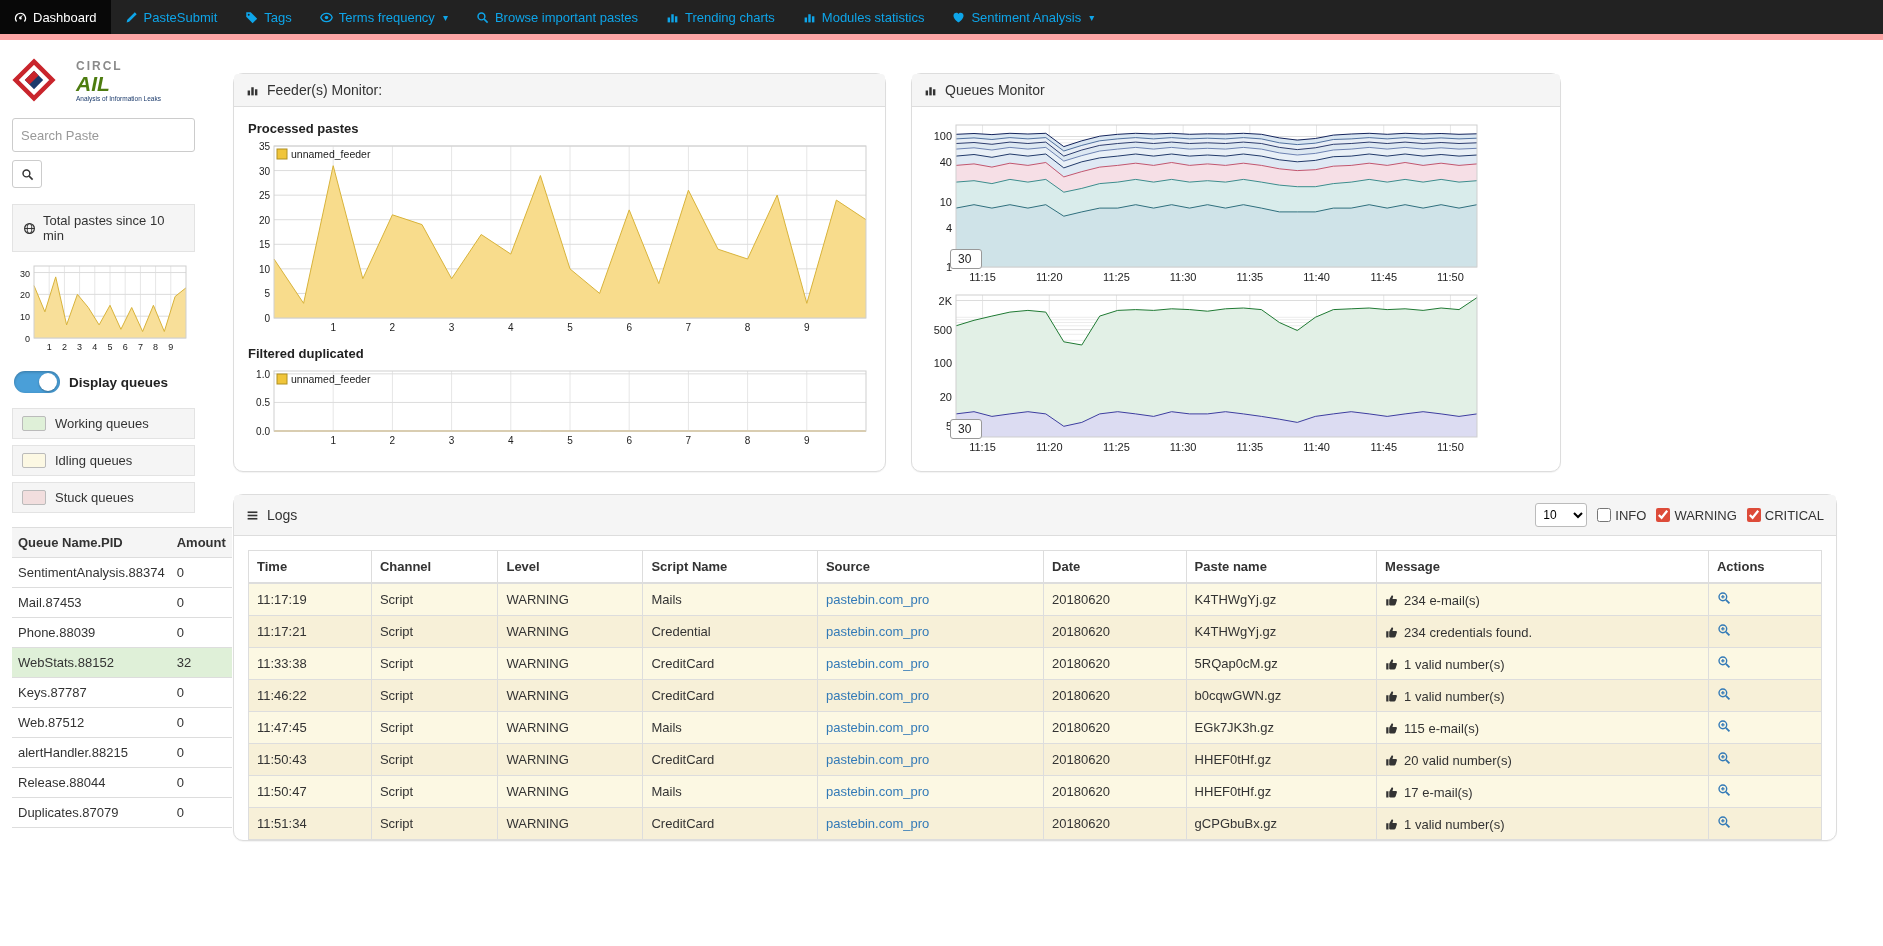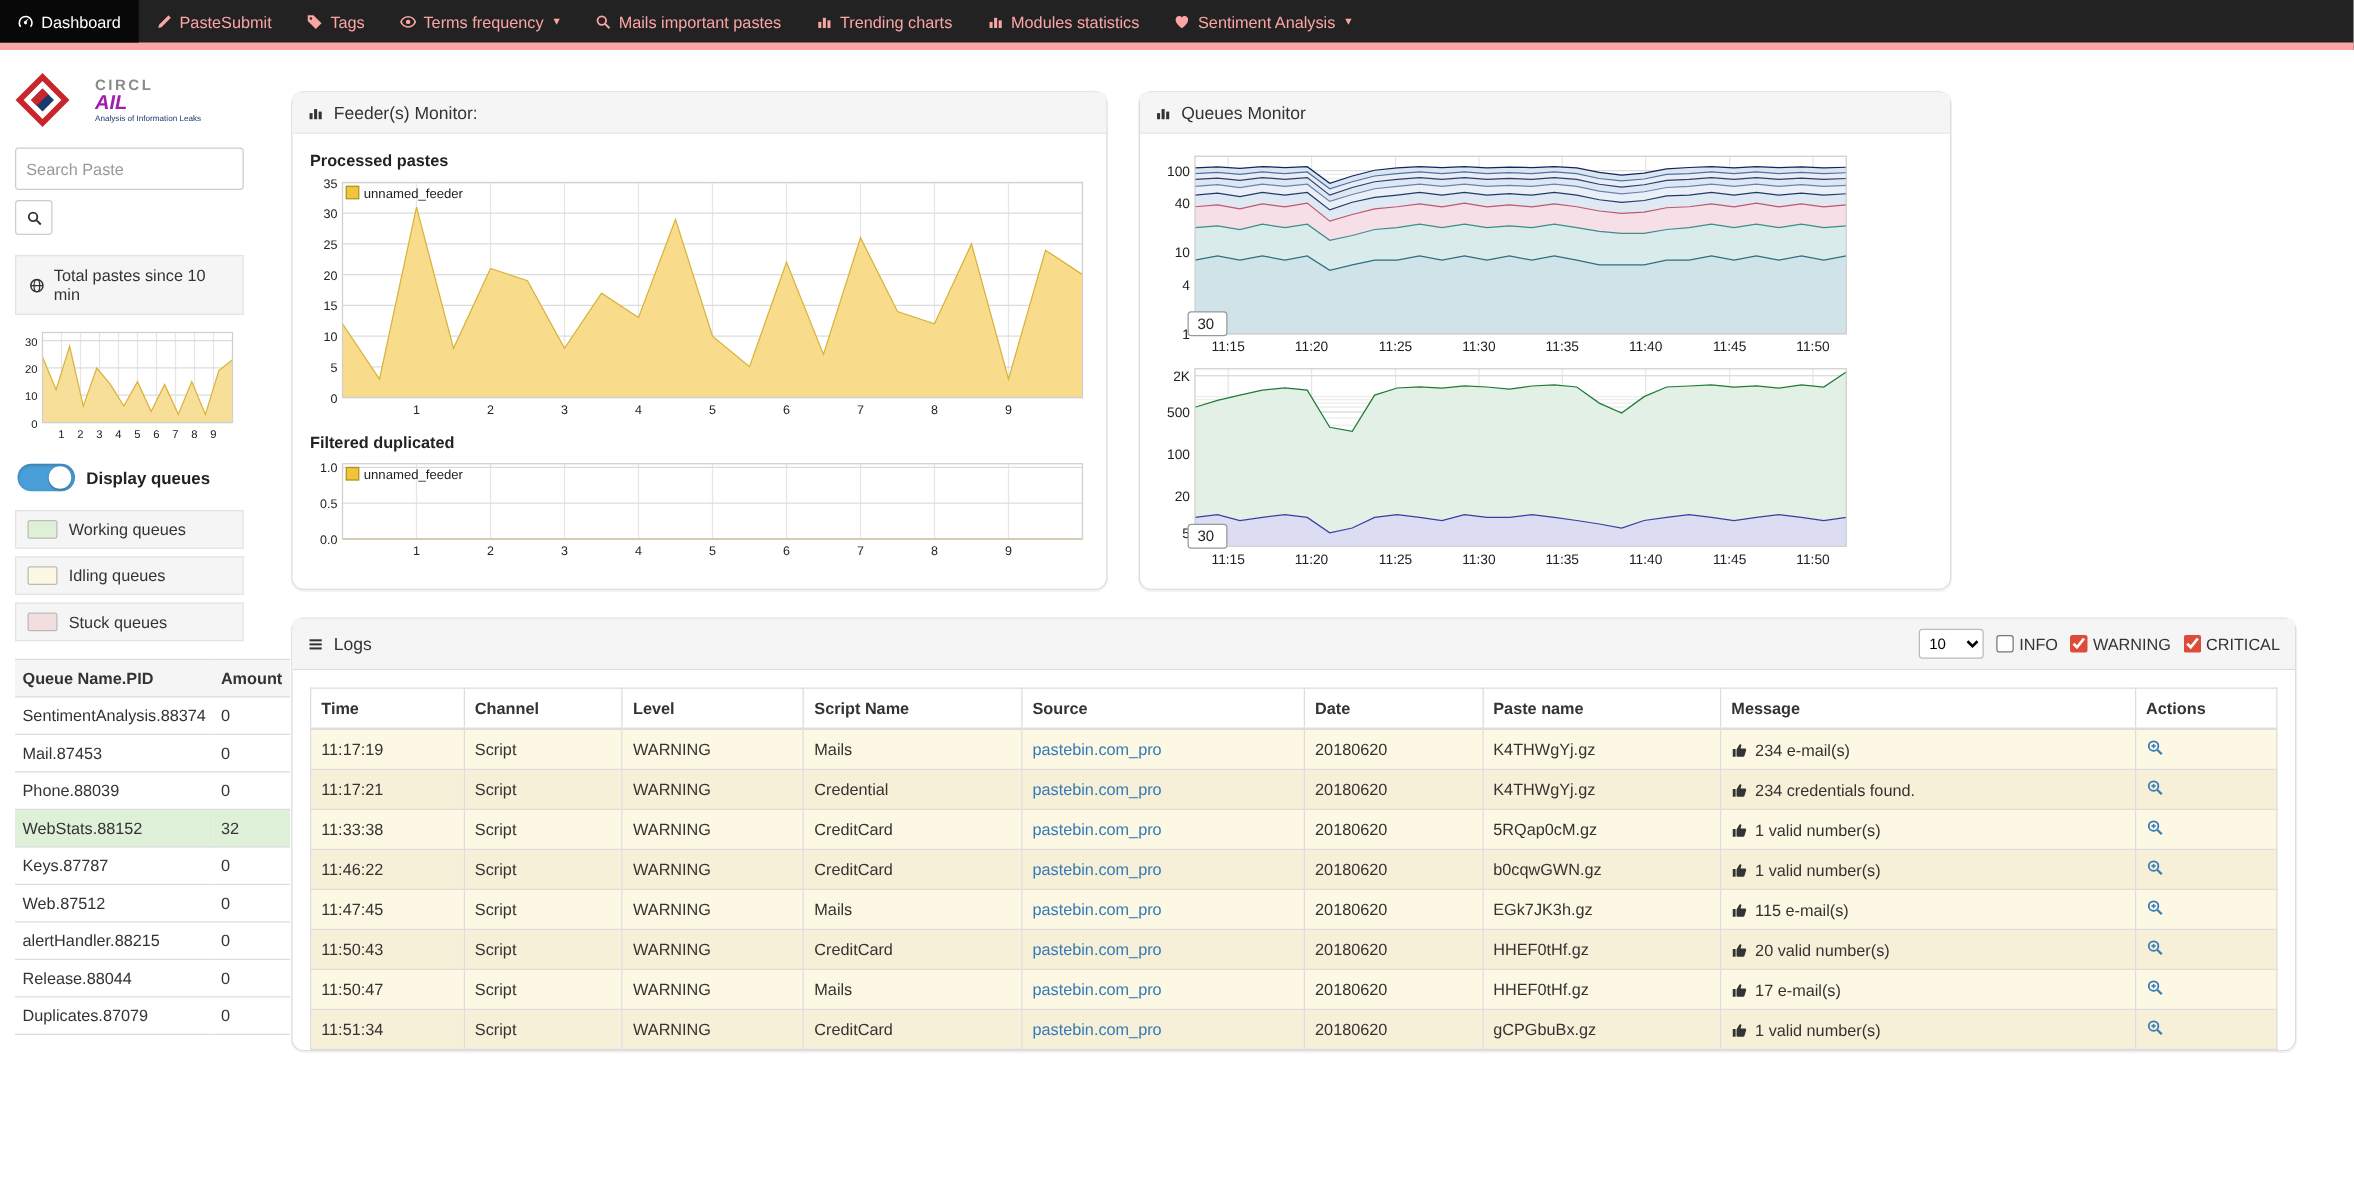--- a/index.html
+++ b/index.html
@@ -2,36 +2,36 @@
 <html><head>
 <meta charset="utf-8">
 <style>
   *{box-sizing:border-box;margin:0;padding:0}
   html,body{width:1883px;height:946px;overflow:hidden}
   body{font-family:"Liberation Sans",sans-serif;background:#fff;color:#333;font-size:13px}
   svg text{font-family:"Liberation Sans",sans-serif}
 
   
   .navbar{height:40px;background:#222;border-bottom:6px solid #fca5a5;display:flex;align-items:stretch}
-  .nav-item{display:flex;align-items:center;gap:6px;padding:0 14px;color:#fca5a5;text-decoration:none;font-size:13px;cursor:pointer}
+  .nav-item{display:flex;align-items:center;gap:6px;padding:0 14px;color:#0ea5e9;text-decoration:none;font-size:13px;cursor:pointer}
   .nav-item.active{background:#080808;color:#fff}
   .icon{display:inline-flex;align-items:center}
   .icon svg{width:13px;height:13px;display:block}
   .caret{font-size:10px;margin-left:2px}
 
   
   .layout{display:flex;align-items:flex-start}
   .sidebar{width:207px;flex:none;padding:18px 12px 0 12px}
   .main{flex:1;padding:33px 0 0 26px}
 
   
   .logo{display:flex;align-items:center;gap:20px;margin-bottom:16px;cursor:pointer}
   .logo svg{width:44px;height:44px}
   .logo-l1{font-size:12px;color:#8a8a8a;font-weight:bold;letter-spacing:2px}
-  .logo-l2{font-size:16px;color:#a21caf;font-weight:bold;font-style:italic;line-height:1}
+  .logo-l2{font-size:21px;color:#4d7c0f;font-weight:bold;font-style:italic;line-height:1}
   .logo-l3{font-size:6.5px;color:#1b3a6b;margin-top:1px}
   .search-input{width:100%;height:30px;border:1px solid #ccc;border-radius:3px;padding:16px 8px;font-size:13px;color:#555;font-family:"Liberation Sans",sans-serif}
   .search-input::placeholder{color:#999}
   .search-btn{margin-top:8px;width:30px;height:28px;border:1px solid #ccc;border-radius:3px;background:#fff;display:flex;align-items:center;justify-content:center;color:#333;cursor:pointer}
   .side-head{margin-top:16px;background:#f5f5f5;border:1px solid #e3e3e3;padding:8px 10px;font-size:13px;color:#333;display:flex;align-items:center;gap:7px}
   .spark-wrap{padding:8px 0 4px 0}
   .toggle-row{display:flex;align-items:center;gap:9px;padding:9px 2px;margin-top:4px}
   .toggle-row b{font-size:13.5px;color:#222}
   .switch{width:46px;height:22px;border-radius:11px;background:#4a9fd8;position:relative;display:inline-block;box-shadow:inset 0 1px 3px rgba(0,0,0,.25);cursor:pointer}
   .switch::after{content:"";position:absolute;top:2px;right:3px;width:18px;height:18px;border-radius:50%;background:#fff;box-shadow:0 1px 2px rgba(0,0,0,.3)}
@@ -116,21 +116,21 @@
         <span>Terms frequency</span>
         <span class="caret">▾</span>
       </a>
       <a class="nav-item">
         <span class="icon">
           <svg viewBox="0 0 16 16">
             <circle cx="6.7" cy="6.7" r="4.2" fill="none" stroke="currentColor" stroke-width="1.8"></circle>
             <line x1="10" y1="10" x2="14.3" y2="14.3" stroke="currentColor" stroke-width="2"></line>
           </svg>
         </span>
-        <span>Mails important pastes</span>
+        <span>Browse important pastes</span>
       </a>
       <a class="nav-item">
         <span class="icon">
           <svg viewBox="0 0 16 16">
             <rect x="2" y="8" width="3" height="6" fill="currentColor"></rect>
             <rect x="6.5" y="4" width="3" height="10" fill="currentColor"></rect>
             <rect x="11" y="6.5" width="3" height="7.5" fill="currentColor"></rect>
           </svg>
         </span>
         <span>Trending charts</span>

